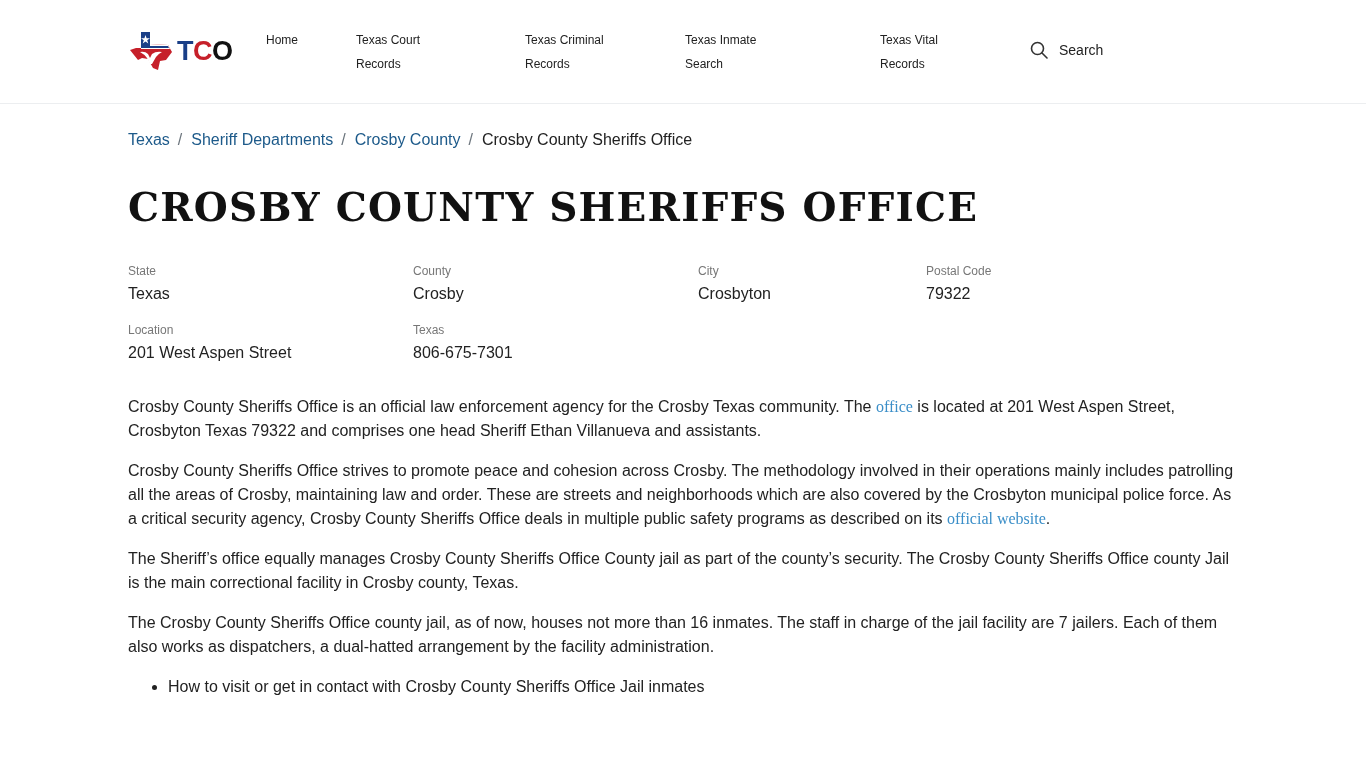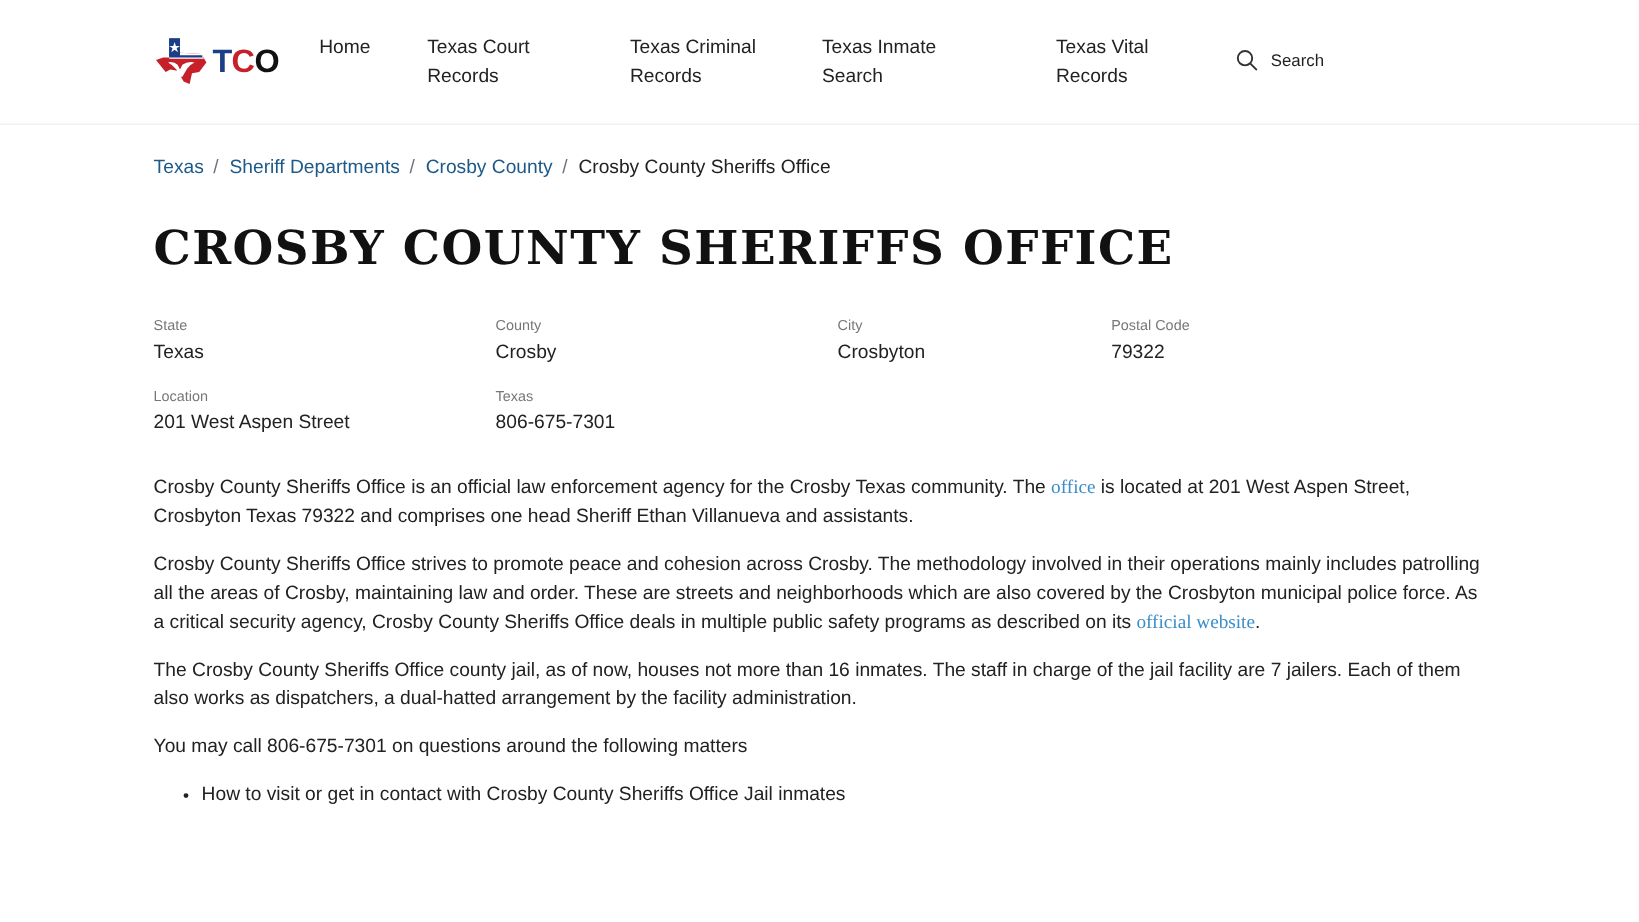--- a/index.html
+++ b/index.html
@@ -8,21 +8,21 @@
     a { text-decoration: none; }
 
     .header { position: absolute; left: 0; top: 0; width: 1366px; height: 104px; border-bottom: 1px solid #eceef0; background: #fff; }
     .logo { position: absolute; left: 128px; top: 30px; display: flex; align-items: center; text-align: right; }
     .logo svg { width: 46px; height: 42px; }
     .logo-text { font-family: "Liberation Sans", sans-serif; font-weight: 700; font-size: 27px; letter-spacing: -0.5px; margin-left: 3px; line-height: 1; }
     .logo-text .t { color: #1a3f87; }
     .logo-text .c { color: #c6202a; }
     .logo-text .o { color: #111; }
 
-    .nav-item { position: absolute; top: 28px; font-size: 16px; line-height: 24px; color: #222; }
+    .nav-item { position: absolute; top: 28px; font-size: 12px; line-height: 24px; color: #222; }
     .nav-search { position: absolute; left: 1030px; top: 41px; display: flex; align-items: center; color: #222; font-size: 14px; }
     .nav-search svg { width: 18px; height: 18px; margin-right: 11px; }
 
     .breadcrumb { position: absolute; left: 128px; top: 130px; font-size: 16px; line-height: 20px; display: flex; }
     .breadcrumb a { color: #1d5a8a; }
     .breadcrumb .sep { color: #6c757d; margin: 0 9px 0 8px; }
     .breadcrumb .current { color: #222; }
 
     .page-title { position: absolute; left: 128px; top: 184px; font-family: "DejaVu Serif", "Liberation Serif", serif; font-weight: 700; font-size: 39px; letter-spacing: 1.2px; color: #111; line-height: 46px; }
 
@@ -114,18 +114,18 @@
   <div class="value">201 West Aspen Street</div>
 </div>
 <div class="info" style="left:413px; top:322px;">
   <div class="label">Texas</div>
   <div class="value">806-675-7301</div>
 </div>
 
 <div class="content">
   <p><span>Crosby County Sheriffs Office is an official law enforcement agency for the Crosby Texas community. The </span><a>office</a><span> is located at 201 West Aspen Street, Crosbyton Texas 79322 and comprises one head Sheriff Ethan Villanueva and assistants.</span></p>
   <p><span>Crosby County Sheriffs Office strives to promote peace and cohesion across Crosby. The methodology involved in their operations mainly includes patrolling all the areas of Crosby, maintaining law and order. These are streets and neighborhoods which are also covered by the Crosbyton municipal police force. As a critical security agency, Crosby County Sheriffs Office deals in multiple public safety programs as described on its </span><a>official website</a><span>.</span></p>
+  <p>The Sheriff’s office equally manages Crosby County Sheriffs Office County jail as part of the county’s security. The Crosby County Sheriffs Office county Jail is the main correctional facility in Crosby county, Texas.</p>
   <p>The Crosby County Sheriffs Office county jail, as of now, houses not more than 16 inmates. The staff in charge of the jail facility are 7 jailers. Each of them also works as dispatchers, a dual-hatted arrangement by the facility administration.</p>
-  <p>You may call 806-675-7301 on questions around the following matters</p>
   <ul>
     <li>How to visit or get in contact with Crosby County Sheriffs Office Jail inmates</li>
   </ul>
 </div>
 
 </body></html>

